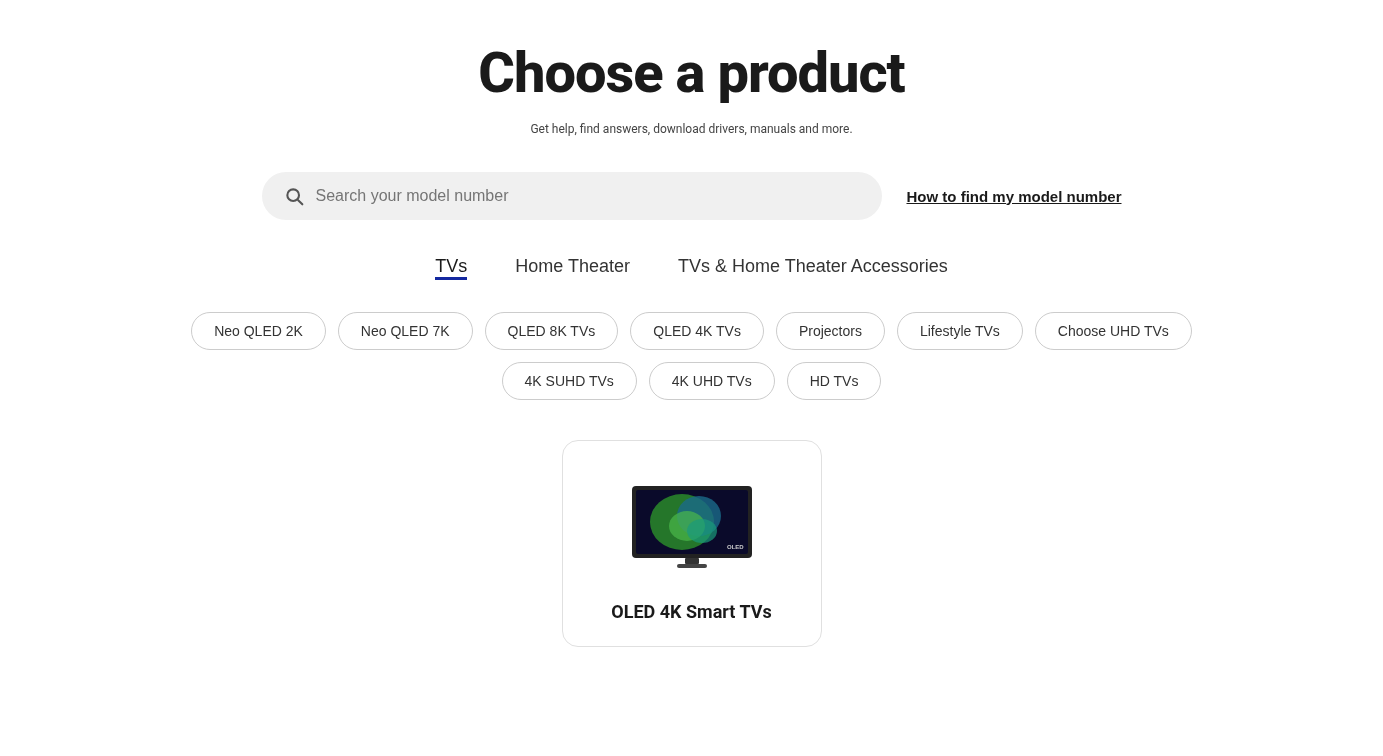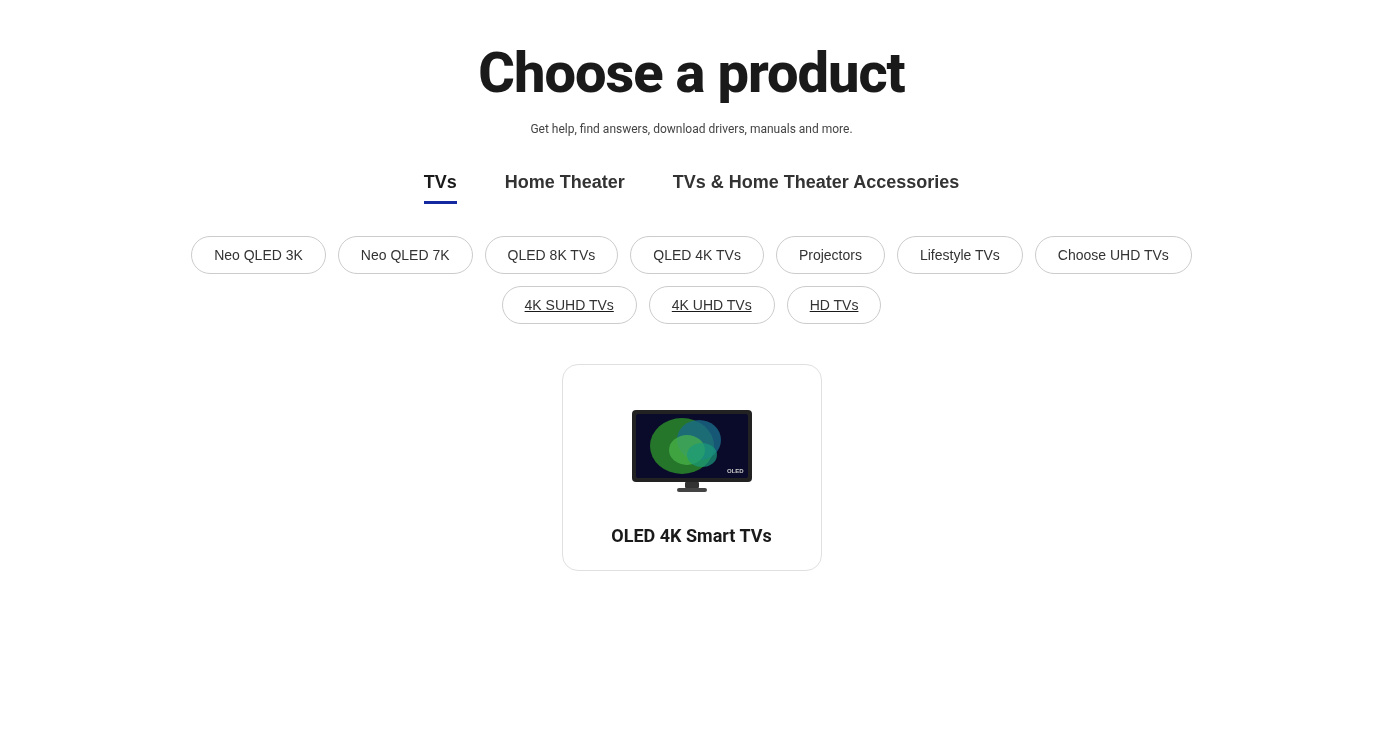--- a/index.html
+++ b/index.html
@@ -84,24 +84,23 @@
     }
 
     .tabs-row {
       display: flex;
       gap: 48px;
       margin-bottom: 32px;
     }
 
     .tab {
       font-size: 18px;
-      font-weight: 700;
+      font-weight: 400;
       color: #333;
       cursor: pointer;
-      padding-bottom: 8px;
       border-bottom: 3px solid transparent;
       background: none;
       border-top: none;
       border-left: none;
       border-right: none;
     }
 
     .tab.active {
       color: #1a1a1a;
       border-bottom: 3px solid #1428a0;
@@ -116,21 +115,20 @@
       max-width: 1100px;
     }
 
     .filter-chips-row2 {
       display: flex;
       flex-wrap: wrap;
       gap: 12px;
       justify-content: center;
       margin-bottom: 40px;
       max-width: 1100px;
-      text-decoration: underline;
     }
 
     .chip {
       padding: 10px 22px;
       border-radius: 50px;
       border: 1.5px solid #ccc;
       font-size: 14px;
       font-weight: 500;
       color: #333;
       cursor: pointer;
@@ -175,29 +173,39 @@
     }
   </style>
 </head>
 <body>
 
 <div class="page-container">
 
   <h1 class="page-title">Choose a product</h1>
   <p class="page-subtitle">Get help, find answers, download drivers, manuals and more.</p>
 
+  <div class="search-row">
+    <div class="search-input-wrapper">
+      <svg class="search-icon-svg" width="20" height="20" viewBox="0 0 24 24" fill="none" stroke="#555" stroke-width="2.5" stroke-linecap="round" stroke-linejoin="round">
+        <circle cx="11" cy="11" r="7"></circle>
+        <line x1="17" y1="17" x2="22" y2="22"></line>
+      </svg>
+      <input type="text" class="search-input" placeholder="Search your model number" style="">
+    </div>
+    <button class="model-number-link">How to find my model number</button>
+  </div>
 
   <div class="tabs-row">
     <button class="tab active">TVs</button>
     <button class="tab">Home Theater</button>
     <button class="tab">TVs &amp; Home Theater Accessories</button>
   </div>
 
   <div class="filter-chips-row1">
-    <button class="chip">Neo QLED 3K</button>
+    <button class="chip">Neo QLED 2K</button>
     <button class="chip">Neo QLED 7K</button>
     <button class="chip">QLED 8K TVs</button>
     <button class="chip">QLED 4K TVs</button>
     <button class="chip">Projectors</button>
     <button class="chip">Lifestyle TVs</button>
     <button class="chip">Choose UHD TVs</button>
   </div>
 
   <div class="filter-chips-row2">
     <button class="chip">4K SUHD TVs</button>

